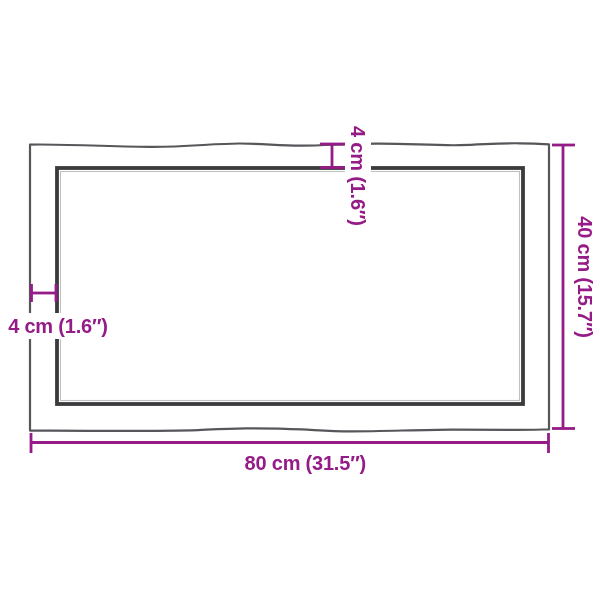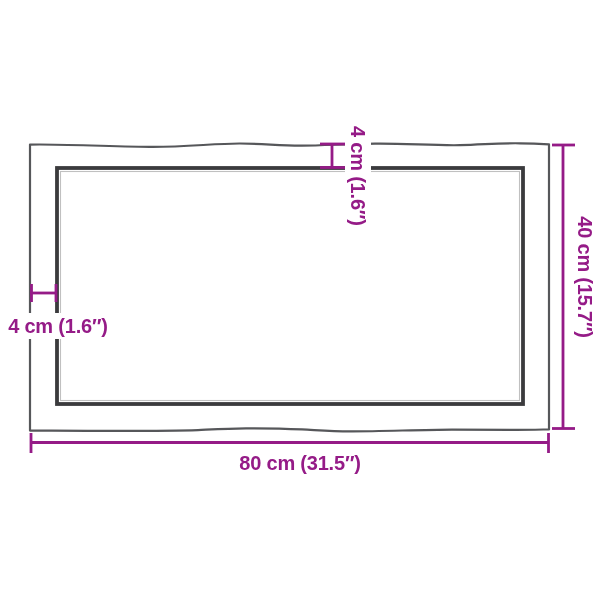--- a/index.html
+++ b/index.html
@@ -84,15 +84,15 @@
       <line x1="552" y1="428.5" x2="575" y2="428.5"></line>
     </g>
   </svg>
 
   <div class="lbl rot" style="left:371px;top:124px;width:104px;padding-left:2px;">4 cm (1.6″)</div>
 
   <div class="lbl rot lbl-center" style="left:598px;top:206px;width:142px;">40 cm (15.7″)</div>
 
   <div class="lbl lbl-center" style="left:6px;top:313px;width:104px;">4 cm (1.6″)</div>
 
-  <div class="lbl lbl-center" style="left:234px;top:450px;width:132px;">80 cm (31.5″)</div>
+  <div class="lbl lbl-center" style="left:234px;top:450px;width:132px;text-align:right;">80 cm (31.5″)</div>
 
 </div>
 
 </body></html>

